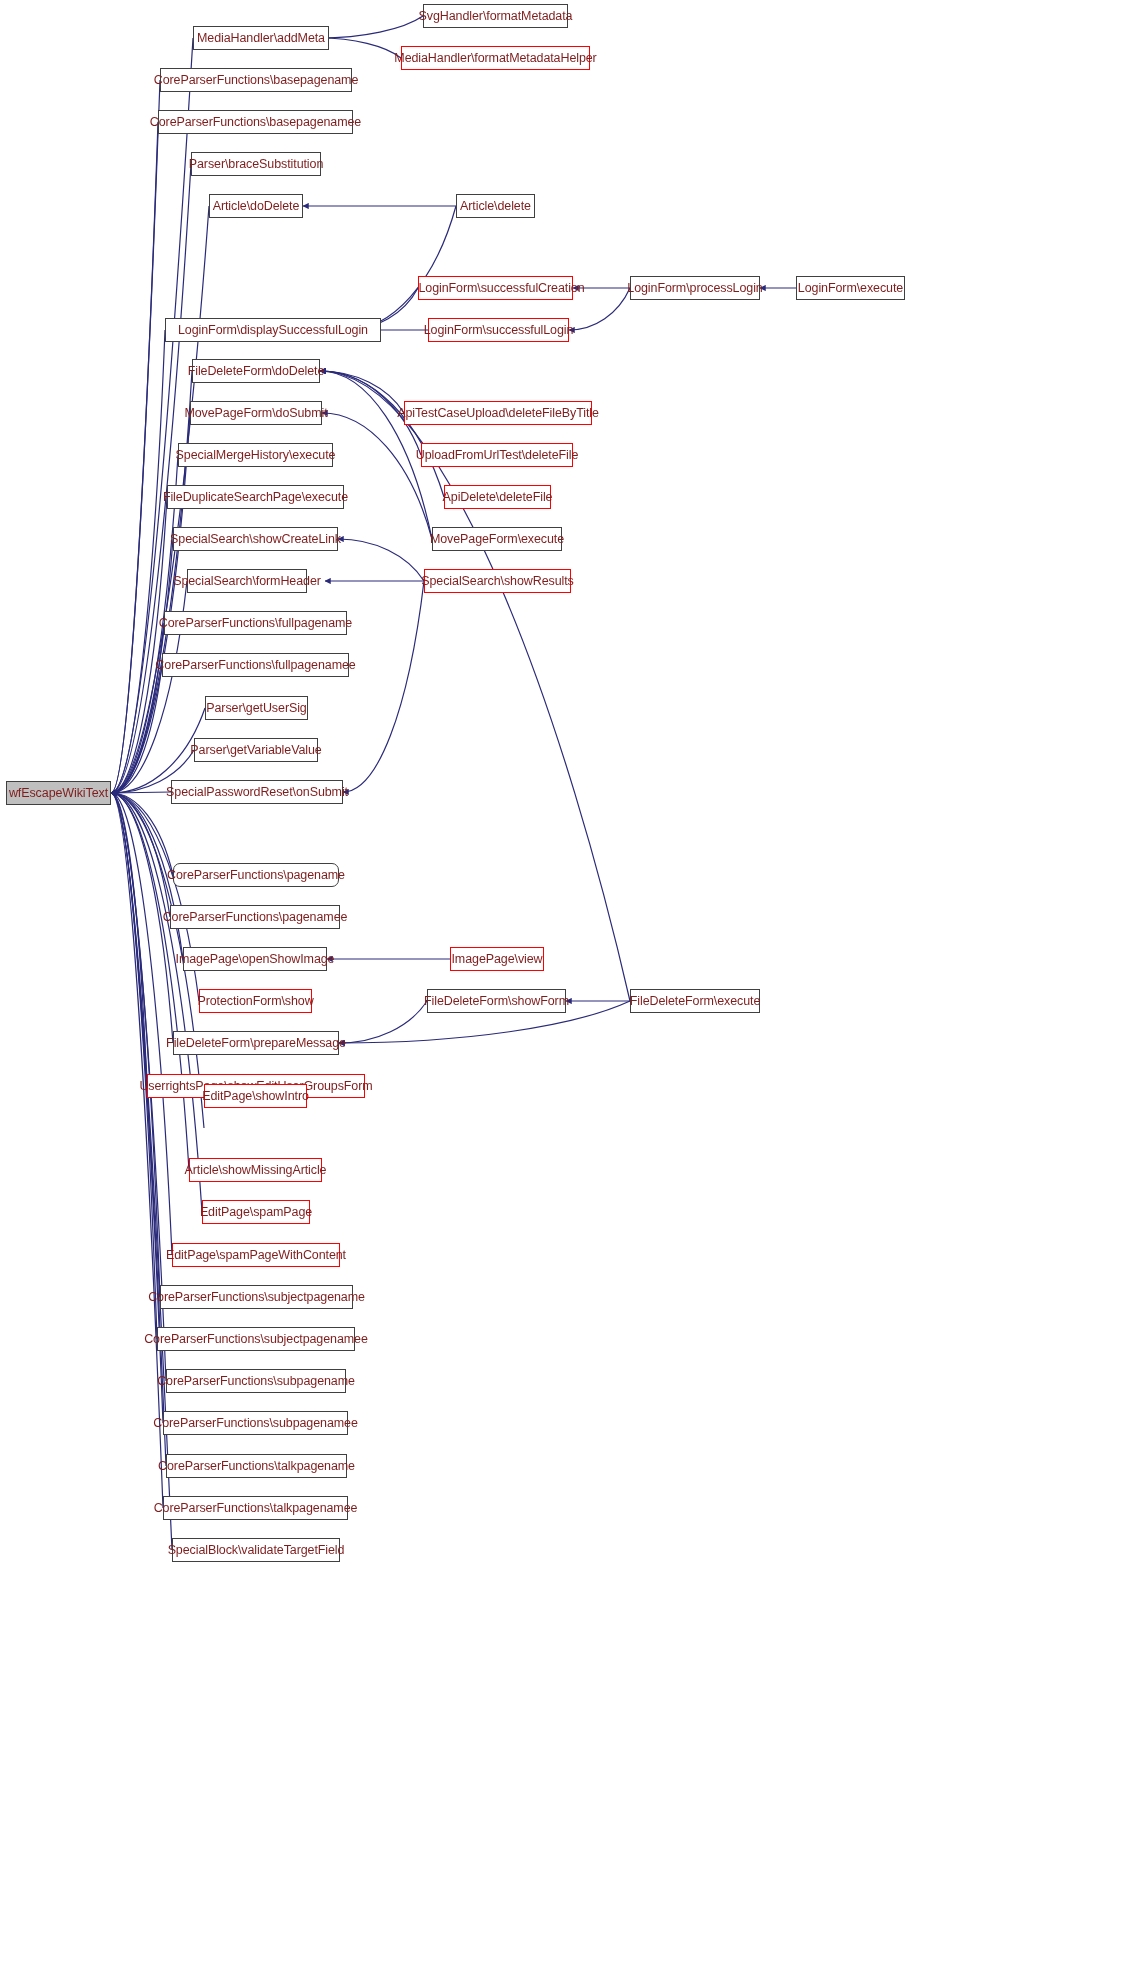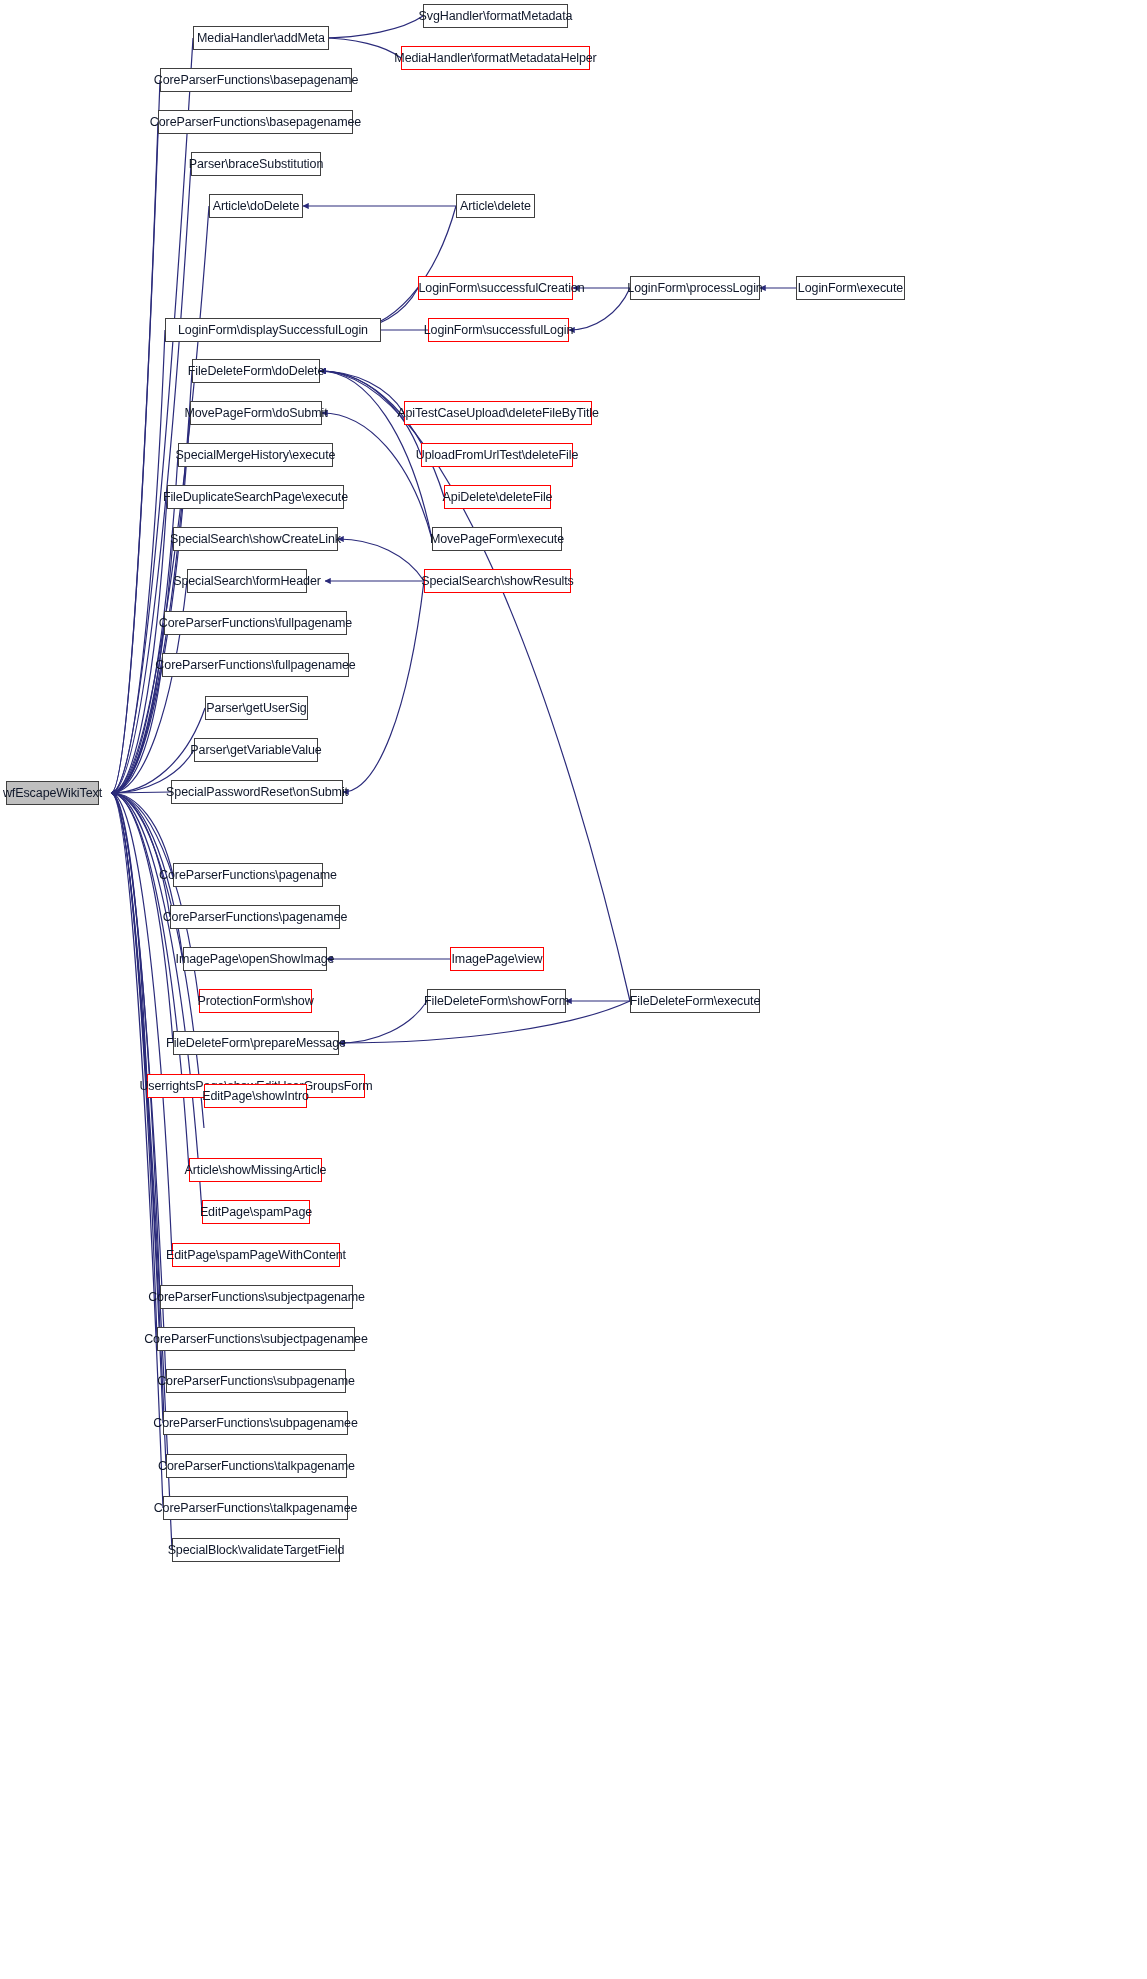--- a/index.html
+++ b/index.html
@@ -6,21 +6,21 @@
   html,body{margin:0;padding:0;background:#ffffff;}
   body{font-family:"Liberation Sans", sans-serif;}
   #graph{position:relative;width:1147px;height:1979px;background:#ffffff;overflow:hidden;}
   #edges{position:absolute;left:0;top:0;width:1147px;height:1979px;pointer-events:none;}
   .node{
     position:absolute;
     box-sizing:border-box;
     display:flex;align-items:center;justify-content:center;
     background:#ffffff;
     border:1px solid #404040;
-    color:#0f172a;
+    color:#7f1d1d;
     font-size:12.5px;
     line-height:1;
     white-space:nowrap;
     letter-spacing:-0.1px;
     height:24px;
   }
   .node.red{border-color:#ff0000;}
   .node.root{background:#bfbfbf;border-color:#404040;}
   .node span{display:block;padding:0 6px;}
 </style>
@@ -84,21 +84,21 @@
       <path d="M432,539 C410.825,460.88 368.2,413 322,413" fill="none" stroke="#2a2a7a" stroke-width="1.2" marker-end="url(#ah)"></path>
       <path d="M630,1001 C570.325,741 450.2,371 320,371" fill="none" stroke="#2a2a7a" stroke-width="1.2" marker-end="url(#ah)"></path>
       <path d="M424,581 C407.445,554.96 374.12,539 338,539" fill="none" stroke="#2a2a7a" stroke-width="1.2" marker-end="url(#ah)"></path>
       <path d="M424,581 L325,581" fill="none" stroke="#2a2a7a" stroke-width="1.2" marker-end="url(#ah)"></path>
       <path d="M424,581 C408.4075,711.8199999999999 377.02,792 343,792" fill="none" stroke="#2a2a7a" stroke-width="1.2" marker-end="url(#ah)"></path>
       <path d="M450,959 L327,959" fill="none" stroke="#2a2a7a" stroke-width="1.2" marker-end="url(#ah)"></path>
       <path d="M427,1001 C410.06,1027.04 375.96,1043 339,1043" fill="none" stroke="#2a2a7a" stroke-width="1.2" marker-end="url(#ah)"></path>
       <path d="M630,1001 L566,1001" fill="none" stroke="#2a2a7a" stroke-width="1.2" marker-end="url(#ah)"></path>
       <path d="M630,1001 C573.9825,1027.04 461.22,1043 339,1043" fill="none" stroke="#2a2a7a" stroke-width="1.2" marker-end="url(#ah)"></path>
     </svg>
-<div class="node root" style="left: 6px; top: 781px; width: 93px;">
+<div class="node root" style="left: 6px; top: 781px; width: 105px;">
       <span>wfEscapeWikiText</span>
     </div>
     <div class="node" style="left: 193px; top: 26px; width: 136px;">
       <span>MediaHandler\addMeta</span>
     </div>
     <div class="node" style="left: 160px; top: 68px; width: 192px;">
       <span>CoreParserFunctions\basepagename</span>
     </div>
     <div class="node" style="left: 158px; top: 110px; width: 195px;">
       <span>CoreParserFunctions\basepagenamee</span>
@@ -138,21 +138,21 @@
     </div>
     <div class="node" style="left: 205px; top: 696px; width: 103px;">
       <span>Parser\getUserSig</span>
     </div>
     <div class="node" style="left: 194px; top: 738px; width: 124px;">
       <span>Parser\getVariableValue</span>
     </div>
     <div class="node" style="left: 171px; top: 780px; width: 172px;">
       <span>SpecialPasswordReset\onSubmit</span>
     </div>
-    <div class="node" style="left: 173px; top: 863px; width: 150px;">
+    <div class="node" style="left: 173px; top: 863px; width: 166px; border-radius: 7px;">
       <span>CoreParserFunctions\pagename</span>
     </div>
     <div class="node" style="left: 170px; top: 905px; width: 170px;">
       <span>CoreParserFunctions\pagenamee</span>
     </div>
     <div class="node" style="left: 183px; top: 947px; width: 144px;">
       <span>ImagePage\openShowImage</span>
     </div>
     <div class="node red" style="left: 199px; top: 989px; width: 113px;">
       <span>ProtectionForm\show</span>

